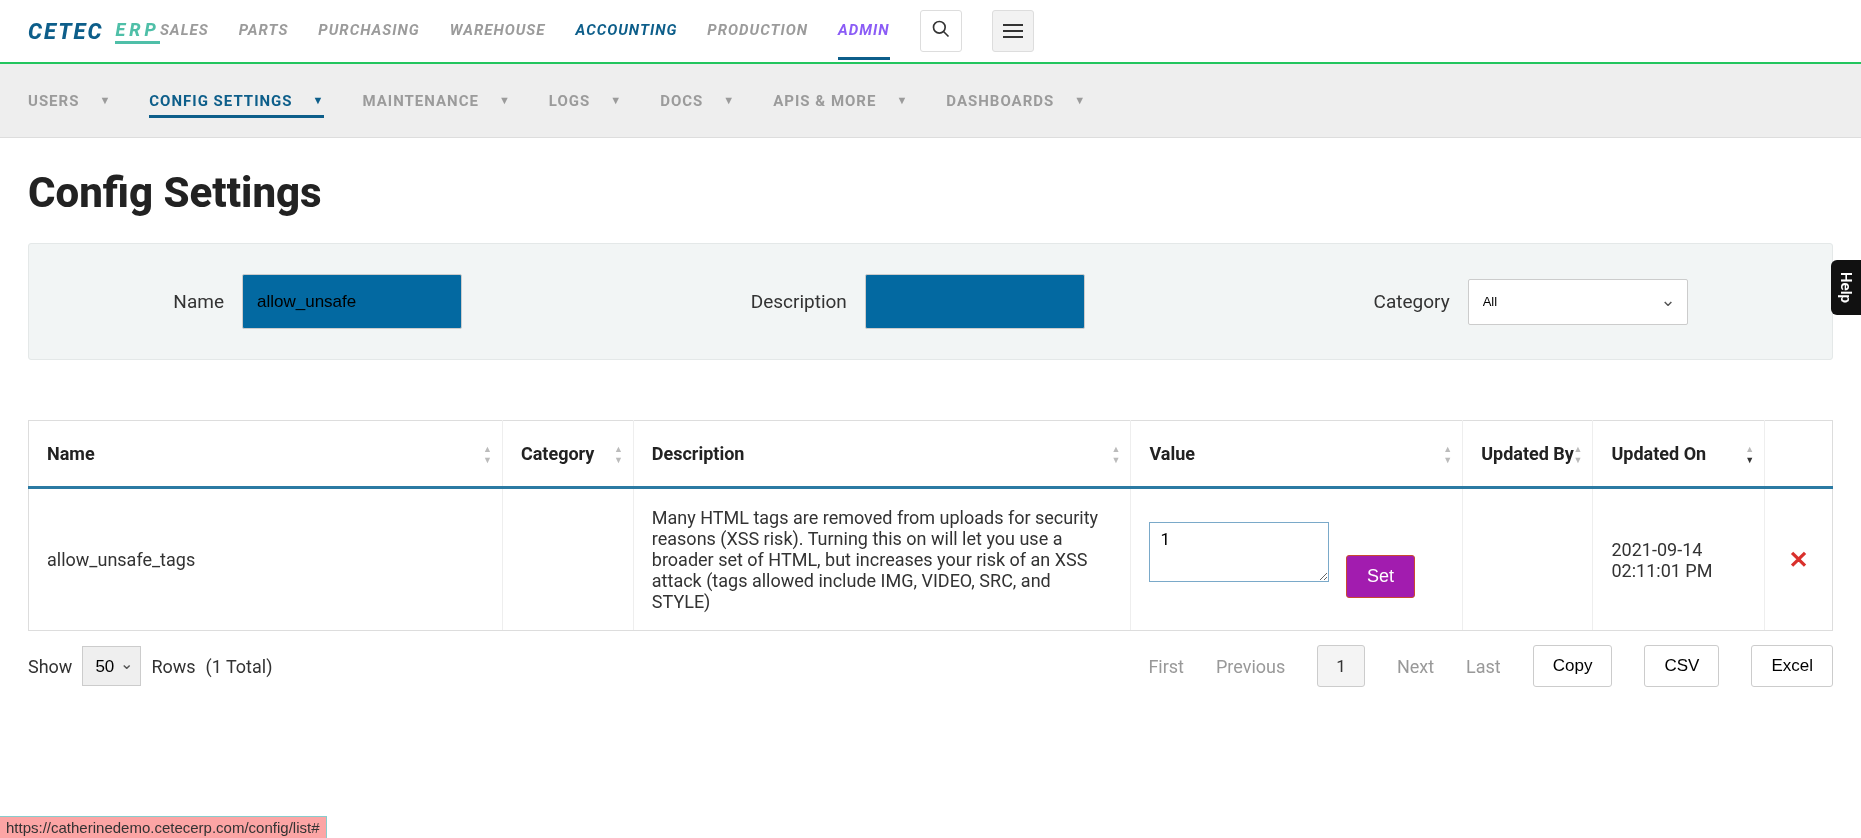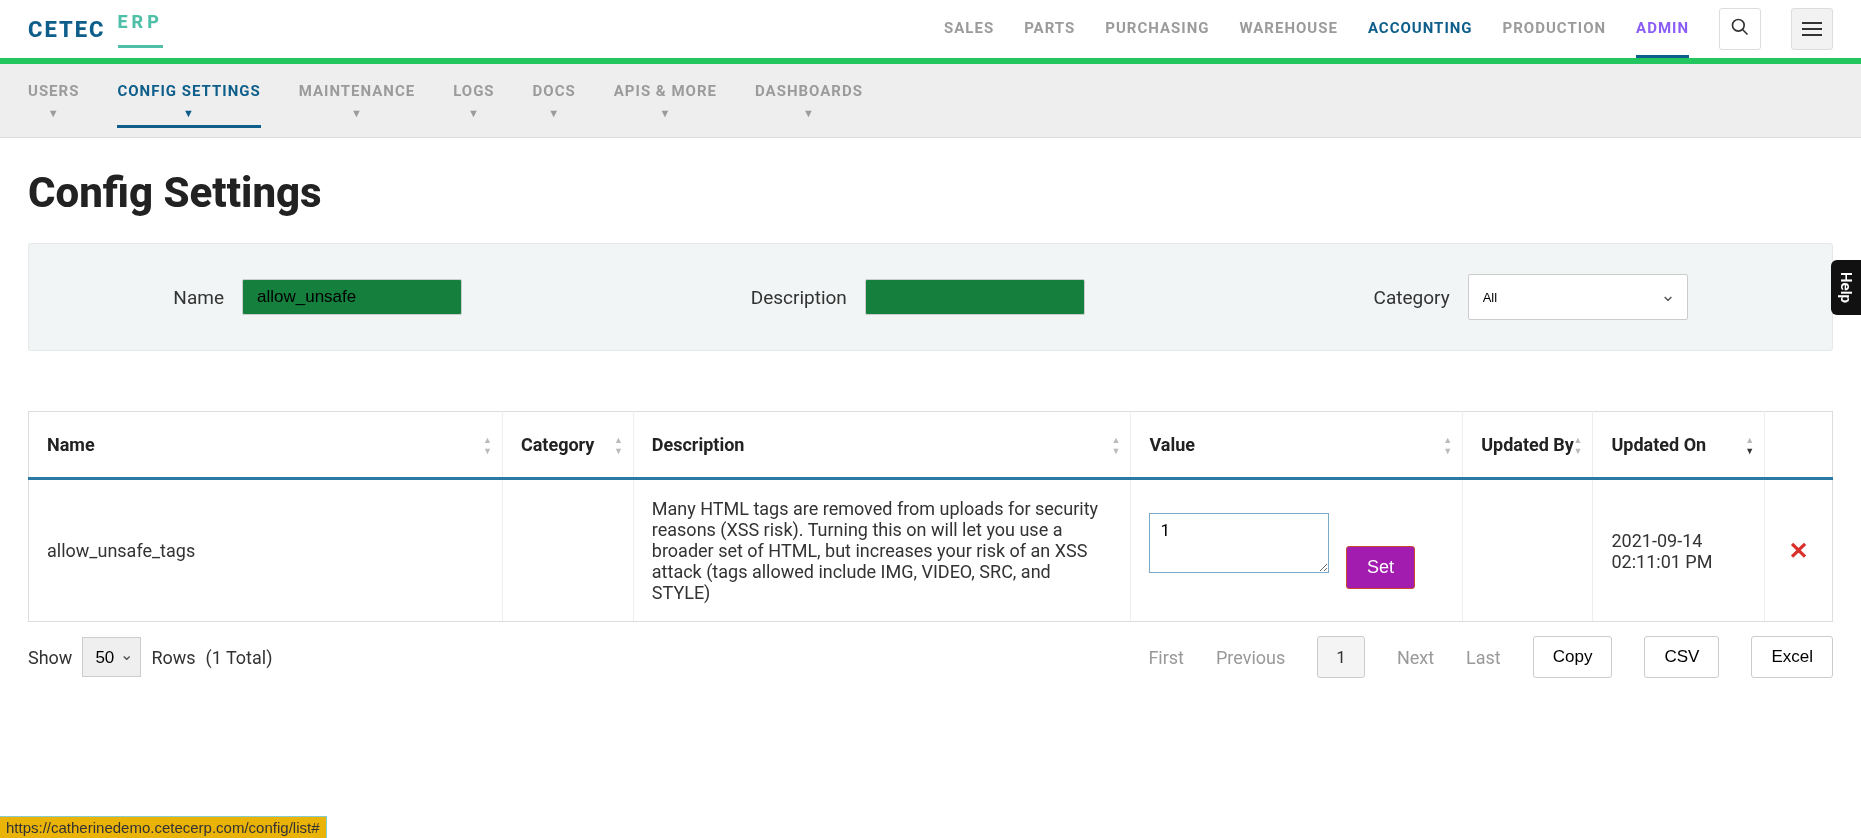--- a/index.html
+++ b/index.html
@@ -8,35 +8,35 @@
     background: #fff;
     color: #333;
     width: 1861px;
     overflow-x: hidden;
   }
 
   
   .topbar {
     display: flex;
     align-items: center;
-    justify-content: space-between;
     padding: 0 28px;
     height: 64px;
-    border-bottom: 6px solid #22c55e;
+    border-bottom: 2px solid #22c55e;
+    font-style: italic;
   }
   .logo {
     display: flex;
     align-items: center;
     gap: 6px;
     font-weight: 800;
     letter-spacing: 2px;
     font-size: 22px;
   }
   .logo-cetec { color: #0d5e8a; }
-  .logo-erp { color: #4fbfa8; font-size: 18px; letter-spacing: 4px; margin-left: 6px; position: relative; padding-bottom: 16px;}
+  .logo-erp { color: #4fbfa8; font-size: 18px; letter-spacing: 4px; margin-left: 6px; position: relative; padding-bottom: 4px;}
   .logo-erp::after { content:""; position:absolute; left:0; right:0; bottom:0; height:3px; background:#4fbfa8; }
 
   .topnav-right { display:flex; align-items:center; gap: 30px; }
   .topnav-links { display:flex; gap: 30px; font-weight:700; letter-spacing:1px; font-size:15px; }
   .topnav-link { color:#9b9b9b; cursor:pointer; padding: 18px 0; }
   .topnav-link.active { color:#8b5cf6; border-bottom: 3px solid #0d5e8a; }
   .topnav-link.semi { color:#0d5e8a; }
 
   .icon-btn {
     width:42px; height:42px; border:1px solid #ddd; border-radius:3px;
@@ -54,21 +54,21 @@
     border-bottom:1px solid #ddd;
     padding: 0 28px;
     display:flex;
     gap: 38px;
     height:74px;
     align-items:center;
   }
   .subnav-item {
     color:#9b9b9b; font-weight:700; letter-spacing:1px; font-size:15px;
     cursor:pointer; padding: 8px 0;
-    display:flex; align-items:center; gap:7px;flex-direction:column;
+    display:flex; align-items:center; gap:20px;
   }
   .subnav-item.active { color:#0d5e8a; border-bottom:3px solid #0d5e8a; padding-bottom:5px;}
   .caret { font-size:11px; }
 
   
   .page {
     padding: 30px 28px 0 28px;
   }
   h1.page-title {
     font-size: 42px; font-weight:800; color:#222; margin-bottom: 26px;
@@ -82,22 +82,22 @@
     padding: 30px 40px;
     display:flex;
     gap: 80px;
     align-items:center;
     justify-content: space-around;
     margin-bottom: 60px;
   }
   .filter-group { display:flex; align-items:center; gap:18px; }
   .filter-label { font-size:19px; color:#333; }
   .filter-input {
-    height:36px; border:1px solid #ccc; border-radius:2px;
-    padding: 0 14px; font-size:17px; width:220px; background:#15803d;
+    height:55px; border:1px solid #ccc; border-radius:2px;
+    padding: 0 14px; font-size:17px; width:220px; background:#0369a1;
   }
   .filter-select {
     height:46px; border:1px solid #ccc; border-radius:2px;
     padding: 0 40px 0 14px; font-size:13px; width:220px; background:#fff;
     appearance:none; position:relative;
   }
   .select-wrap { position:relative; }
   .select-wrap::after {
     content:"⌄"; position:absolute; right:12px; top:10px; font-size:18px; color:#555; pointer-events:none;
   }
@@ -150,21 +150,21 @@
   .pager-link { color:#999; cursor:pointer; }
   .pager-page-btn {
     border:1px solid #ccc; background:#f4f4f4; padding:10px 18px; border-radius:3px; cursor:pointer; font-size:17px;
   }
   .export-btn {
     border:1px solid #ccc; background:#fff; padding:10px 19px; border-radius:3px; cursor:pointer; font-size:17px;
   }
 
   
   .status-url {
-    position:fixed; bottom:0; left:0; background:#eab308;
+    position:fixed; bottom:0; left:0; background:#fca5a5;
     font-size:15px; padding:2px 6px; border:1px solid #8cc; border-bottom:none; border-left:none;
     font-family: Arial, sans-serif;
   }
 
   
   .help-tab {
     position:fixed; right:0; top:260px; background:#111; color:#fff;
     padding:12px 6px; font-size:15px; writing-mode:vertical-rl; text-orientation:mixed;
     border-radius:6px 0 0 6px; cursor:pointer; font-weight:600;
   }

